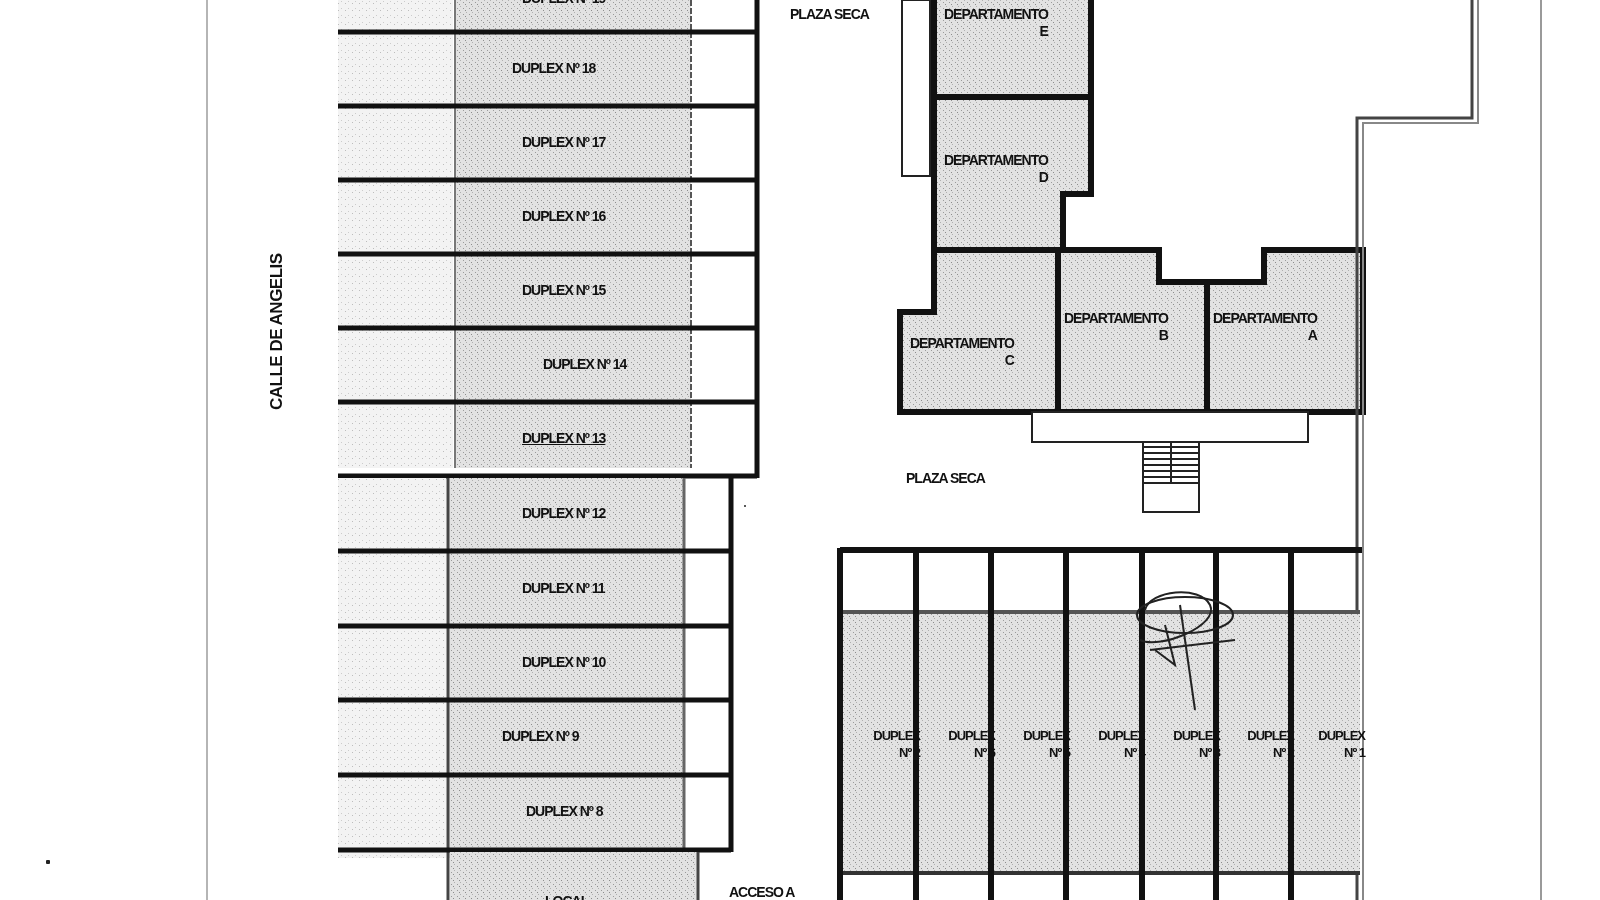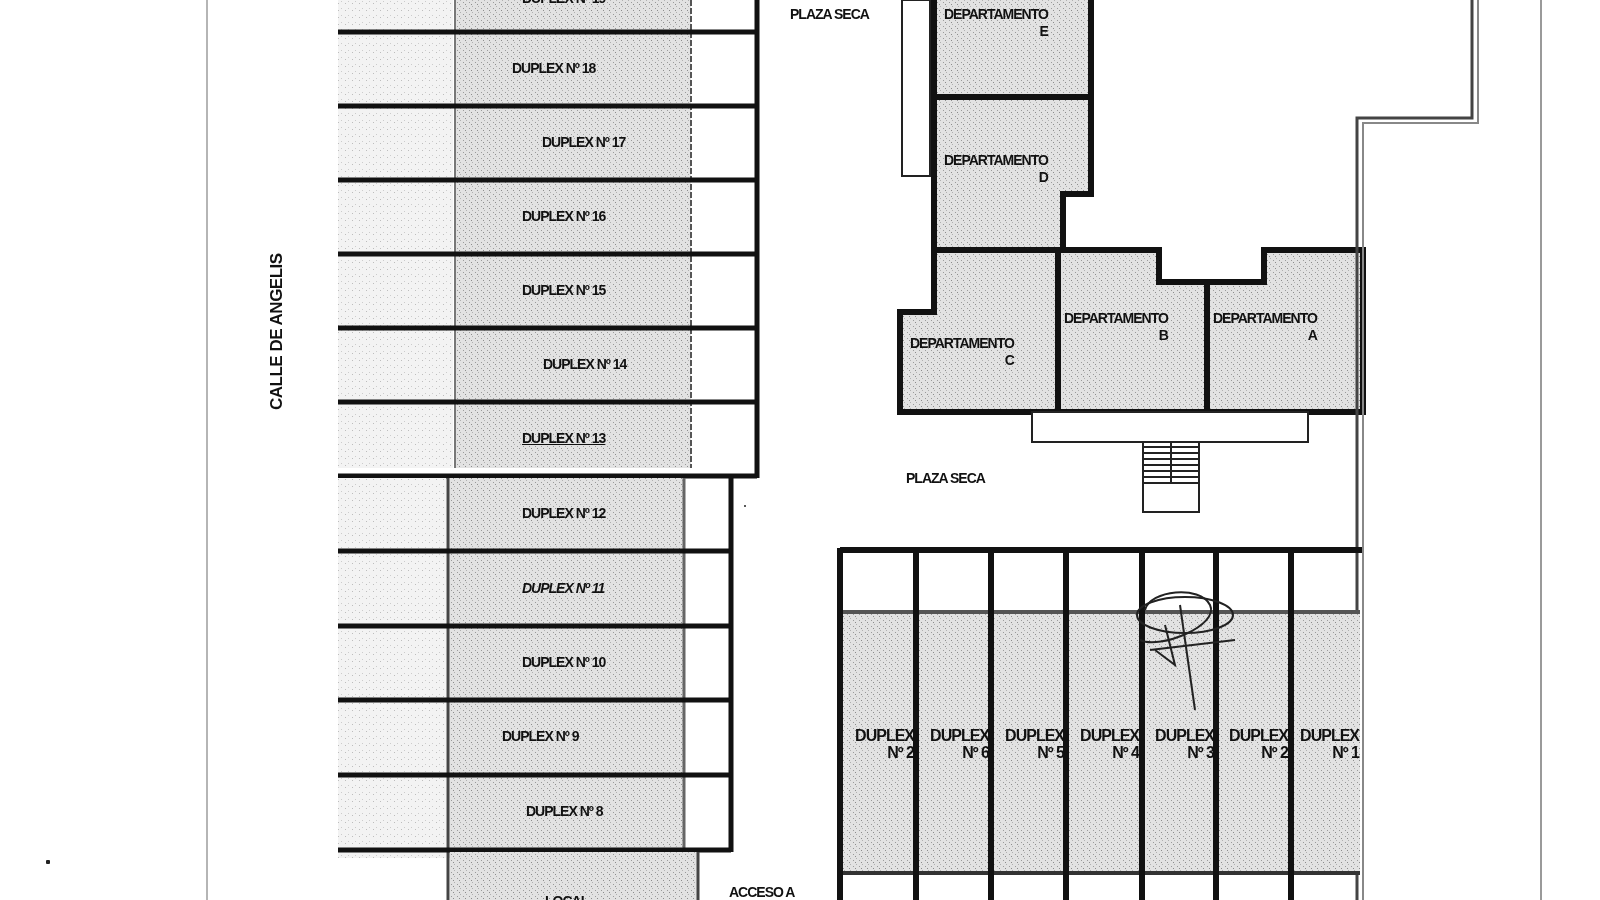--- a/index.html
+++ b/index.html
@@ -1,20 +1,20 @@
 <!DOCTYPE html>
 <html><head>
 <meta charset="utf-8">
 <style>
   html,body{margin:0;padding:0;}
   body{width:1600px;height:900px;background:#ffffff;position:relative;overflow:hidden;font-family:"Liberation Sans",sans-serif;}
   .page-edge{position:absolute;top:0;bottom:0;width:2px;background:#b5b5b5;}
   .plan{position:absolute;left:0;top:0;width:1600px;height:900px;}
   .lbl{position:absolute;font-family:"Liberation Sans",sans-serif;font-weight:bold;font-size:14px;letter-spacing:-1px;color:#111;white-space:nowrap;text-align:right;line-height:17px;}
-  .lbl.small{font-size:16px;}
+  .lbl.small{font-size:13px;padding-left:6px;}
   .vlabel{position:absolute;left:267px;top:410px;transform:rotate(-90deg);transform-origin:left top;font-weight:bold;font-size:17px;letter-spacing:-0.5px;color:#111;white-space:nowrap;font-family:"Liberation Sans",sans-serif;}
   .speck{position:absolute;width:4px;height:4px;background:#222;border-radius:1px;}
 </style>
 </head>
 <body>
 
 <div class="page-edge" style="left:206px;"></div>
 <div class="page-edge" style="left:1540px;background:#9a9a9a;"></div>
 
 <svg class="plan" width="1600" height="900" viewBox="0 0 1600 900" xmlns="http://www.w3.org/2000/svg">
@@ -130,27 +130,27 @@
 
 <div class="vlabel">CALLE DE ANGELIS</div>
 
 <div class="lbl" style="left:790px;top:6px;">PLAZA SECA</div>
 <div class="lbl" style="left:906px;top:470px;">PLAZA SECA</div>
 <div class="lbl" style="left:729px;top:884px;">ACCESO A</div>
 <div class="lbl" style="left:545px;top:893px;">LOCAL</div>
 
 <div class="lbl" style="left:522px;top:-10px;">DUPLEX Nº 19</div>
 <div class="lbl" style="left:512px;top:60px;">DUPLEX Nº 18</div>
-<div class="lbl" style="left:542px;top:134px;">DUPLEX Nº 17</div>
+<div class="lbl" style="left:522px;top:134px;">DUPLEX Nº 17</div>
 <div class="lbl" style="left:522px;top:208px;">DUPLEX Nº 16</div>
 <div class="lbl" style="left:522px;top:282px;">DUPLEX Nº 15</div>
 <div class="lbl" style="left:543px;top:356px;">DUPLEX Nº 14</div>
 <div class="lbl" style="left:522px;top:430px;text-decoration:underline;">DUPLEX Nº 13</div>
 <div class="lbl" style="left:522px;top:505px;">DUPLEX Nº 12</div>
-<div class="lbl" style="left:522px;top:580px;font-style:italic;">DUPLEX Nº 11</div>
+<div class="lbl" style="left:522px;top:580px;">DUPLEX Nº 11</div>
 <div class="lbl" style="left:522px;top:654px;">DUPLEX Nº 10</div>
 <div class="lbl" style="left:502px;top:728px;">DUPLEX Nº 9</div>
 <div class="lbl" style="left:526px;top:803px;">DUPLEX Nº 8</div>
 
 <div class="lbl" style="left:944px;top:6px;">
   <div>DEPARTAMENTO</div>
   <div>E</div>
 </div>
 <div class="lbl" style="left:944px;top:152px;">
   <div>DEPARTAMENTO</div>

